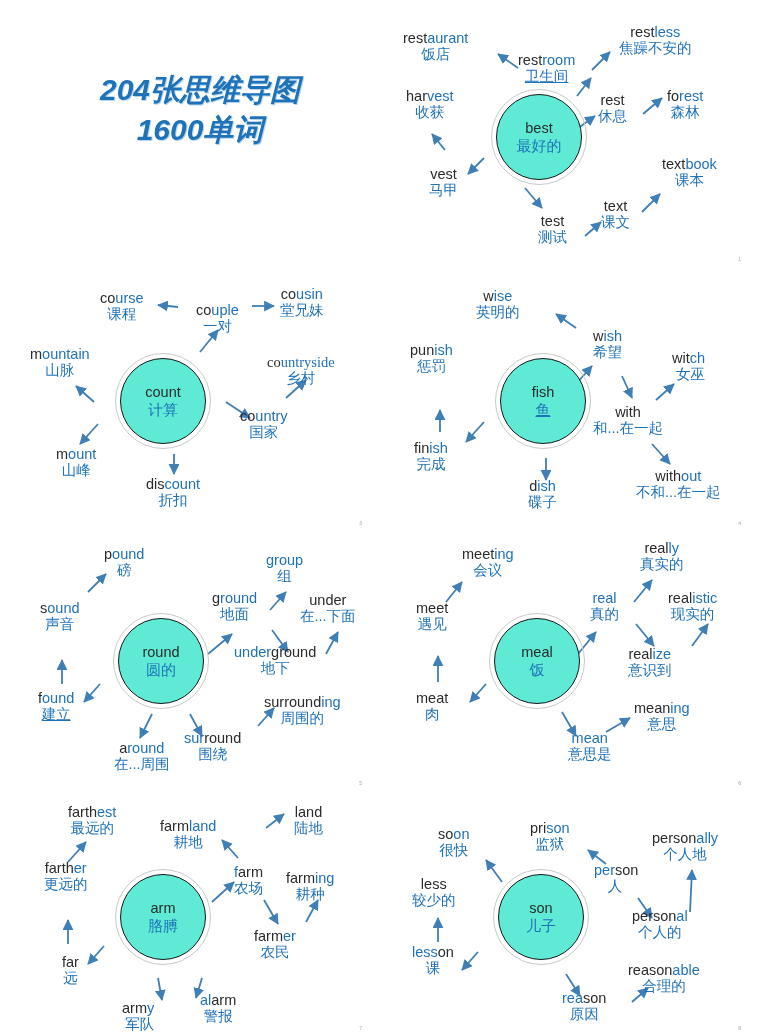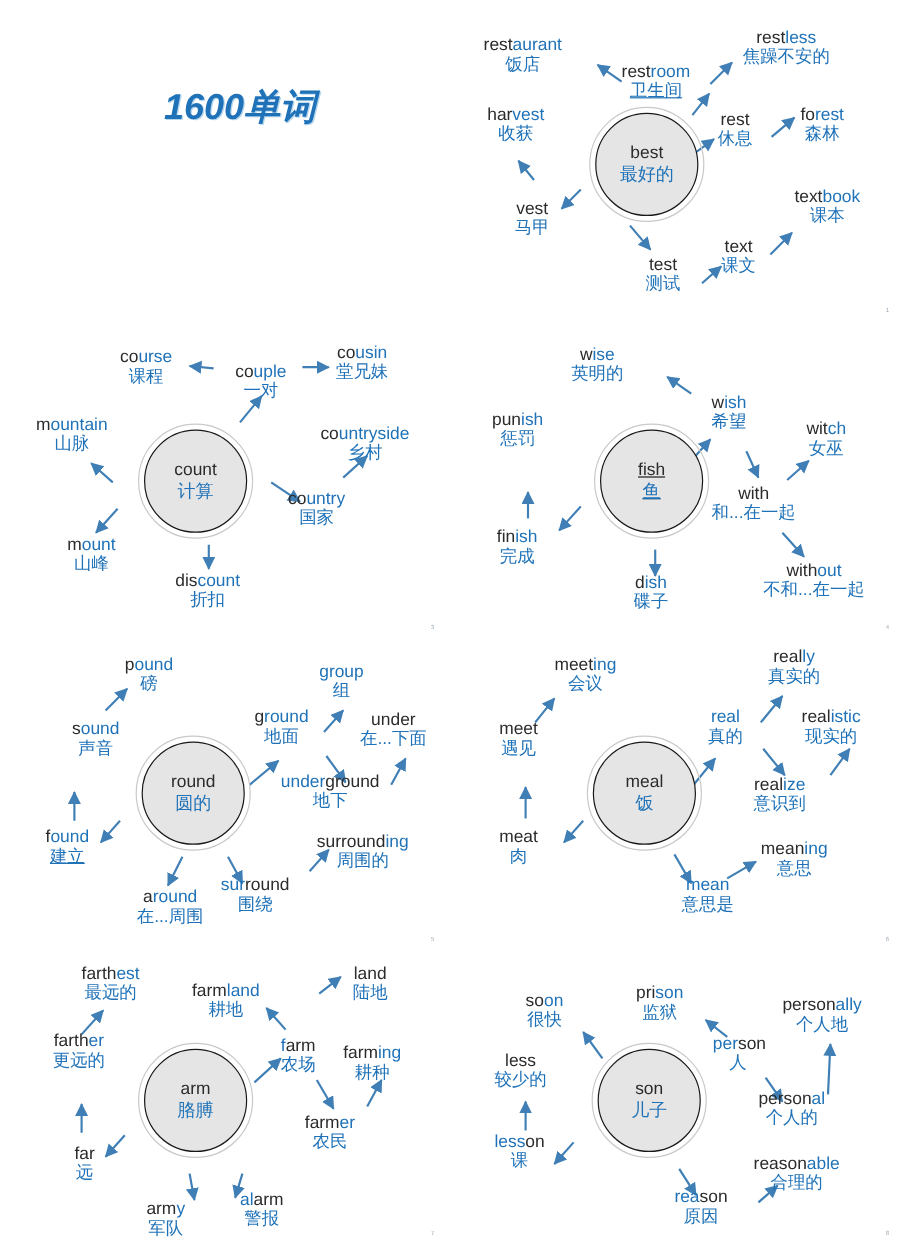--- a/index.html
+++ b/index.html
@@ -30,21 +30,21 @@
 
   
   .core{
     position:absolute;
     width:86px;height:86px;border-radius:50%;
     border:1.6px solid #16181a;
     box-sizing:border-box;
     display:flex;flex-direction:column;
     align-items:center;justify-content:center;
     line-height:1.16;
-    z-index:3;background:#e5e5e5;
+    z-index:3;background:#5eead4;
   }
   .core:before{
     content:"";position:absolute;
     left:-6px;top:-6px;right:-6px;bottom:-6px;
     border-radius:50%;
     border:1.4px solid #c9c9c9;
   }
   .core .en{font-size:14.5px;color:#2b2b2b;}
   .core .cn{font-size:15px;color:#1f72b8;}
 
@@ -64,20 +64,21 @@
   
   .arrows{position:absolute;left:0;top:0;width:100%;height:100%;
           pointer-events:none;z-index:1;}
 </style>
 </head>
 <body>
 
 <div class="page">
 
   <div class="title-block">
+    <span class="title-line">204张思维导图</span>
     <span class="title-line">1600单词</span>
   </div>
 
   <div class="map" style="left:390px;top:8px;width:369px;height:258px;">
     <svg class="arrows" viewBox="0 0 369 258">
       <defs>
         <marker id="a1" markerWidth="7" markerHeight="7" refX="5.5" refY="3" orient="auto">
           <path d="M0,0 L6,3 L0,6 z" fill="#3f7fb5"></path>
         </marker>
       </defs>
@@ -167,21 +168,21 @@
       <span class="cn">课程</span>
     </div>
     <div class="node" style="left:190px;top:30px;">
       <span class="en"><span class="d">co</span><span class="b">uple</span></span>
       <span class="cn">一对</span>
     </div>
     <div class="node" style="left:274px;top:14px;">
       <span class="en"><span class="d">co</span><span class="b">usin</span></span>
       <span class="cn">堂兄妹</span>
     </div>
-    <div class="node" style="left:261px;top:82px;">
+    <div class="node" style="left:261px;top:82px;font-family:Liberation Serif, serif;">
       <span class="en"><span class="d">co</span><span class="b">untryside</span></span>
       <span class="cn">乡村</span>
     </div>
     <div class="node" style="left:234px;top:136px;">
       <span class="en"><span class="d">co</span><span class="b">untry</span></span>
       <span class="cn">国家</span>
     </div>
     <div class="node" style="left:140px;top:204px;">
       <span class="en"><span class="d">dis</span><span class="b">count</span></span>
       <span class="cn">折扣</span>
@@ -204,34 +205,34 @@
         <line x1="186" y1="112" x2="202" y2="94"></line>
         <line x1="232" y1="104" x2="242" y2="126"></line>
         <line x1="266" y1="128" x2="284" y2="112"></line>
         <line x1="262" y1="172" x2="280" y2="192"></line>
         <line x1="156" y1="186" x2="156" y2="208"></line>
         <line x1="94" y1="150" x2="76" y2="170"></line>
         <line x1="50" y1="160" x2="50" y2="138"></line>
       </g>
     </svg>
 
-    <div class="core" style="left:110px;top:86px;text-decoration:underline;">
+    <div class="core" style="left:110px;top:86px;">
       <span class="en">fish</span>
       <span class="cn" style="text-decoration:underline;">鱼</span>
     </div>
 
     <div class="node" style="left:86px;top:16px;">
       <span class="en"><span class="d">w</span><span class="b">ise</span></span>
       <span class="cn">英明的</span>
     </div>
     <div class="node" style="left:192px;top:56px;margin-left:11px;">
       <span class="en"><span class="d">w</span><span class="b">ish</span></span>
       <span class="cn">希望</span>
     </div>
-    <div class="node" style="left:282px;top:78px;">
+    <div class="node" style="left:282px;top:78px;text-align:right;">
       <span class="en"><span class="d">wit</span><span class="b">ch</span></span>
       <span class="cn">女巫</span>
     </div>
     <div class="node" style="left:203px;top:132px;">
       <span class="en"><span class="d">with</span><span class="b"></span></span>
       <span class="cn">和...在一起</span>
     </div>
     <div class="node" style="left:246px;top:196px;">
       <span class="en"><span class="d">with</span><span class="b">out</span></span>
       <span class="cn">不和...在一起</span>
@@ -269,21 +270,21 @@
 
     <div class="core" style="left:112px;top:86px;">
       <span class="en">round</span>
       <span class="cn">圆的</span>
     </div>
 
     <div class="node" style="left:98px;top:14px;">
       <span class="en"><span class="d">p</span><span class="b">ound</span></span>
       <span class="cn">磅</span>
     </div>
-    <div class="node" style="left:34px;top:68px;margin-left:20px;">
+    <div class="node" style="left:34px;top:68px;">
       <span class="en"><span class="d">s</span><span class="b">ound</span></span>
       <span class="cn">声音</span>
     </div>
     <div class="node" style="left:32px;top:158px;">
       <span class="en"><span class="d">f</span><span class="b">ound</span></span>
       <span class="cn" style="text-decoration:underline;">建立</span>
     </div>
     <div class="node" style="left:108px;top:208px;">
       <span class="en"><span class="d">a</span><span class="b">round</span></span>
       <span class="cn">在...周围</span>
@@ -400,21 +401,21 @@
       <span class="cn">最远的</span>
     </div>
     <div class="node" style="left:38px;top:68px;">
       <span class="en"><span class="d">farth</span><span class="b">er</span></span>
       <span class="cn">更远的</span>
     </div>
     <div class="node" style="left:56px;top:162px;">
       <span class="en"><span class="d">far</span><span class="b"></span></span>
       <span class="cn">远</span>
     </div>
-    <div class="node" style="left:116px;top:208px;">
+    <div class="node" style="left:116px;top:208px;text-align:right;">
       <span class="en"><span class="d">arm</span><span class="b">y</span></span>
       <span class="cn">军队</span>
     </div>
     <div class="node" style="left:194px;top:200px;">
       <span class="en"><span class="b">al</span><span class="d">arm</span></span>
       <span class="cn">警报</span>
     </div>
     <div class="node" style="left:228px;top:72px;">
       <span class="en"><span class="b">f</span><span class="d">arm</span></span>
       <span class="cn">农场</span>

